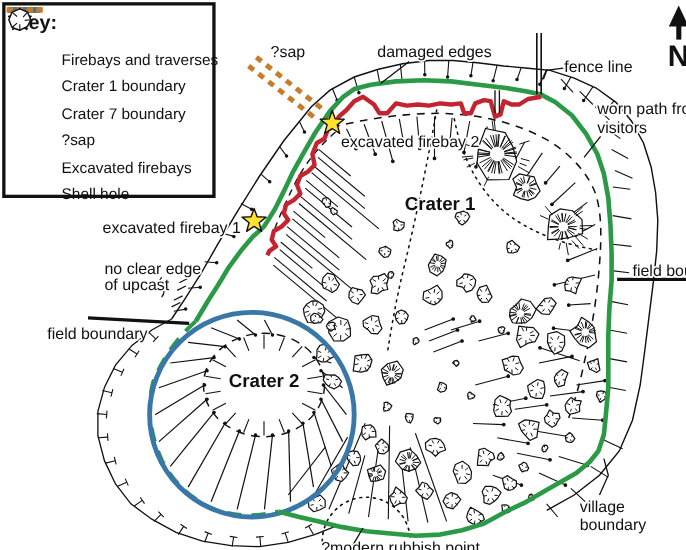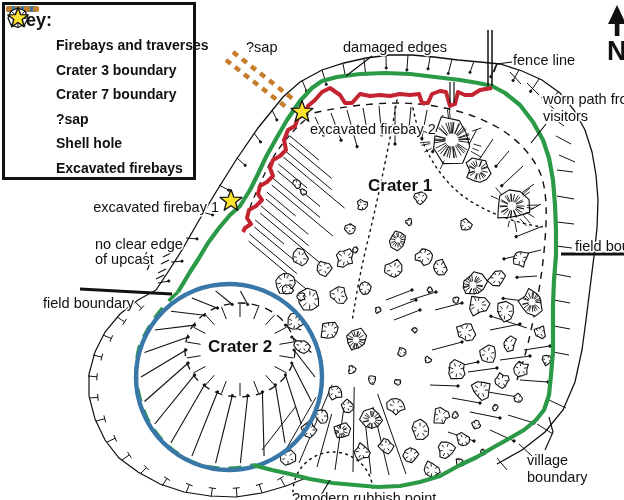--- a/index.html
+++ b/index.html
@@ -6,21 +6,21 @@
   .stage{position:relative;width:624px;height:500px;overflow:hidden;background:#fff;
          font-family:"Liberation Sans","DejaVu Sans",sans-serif;}
   .stage svg{position:absolute;left:0;top:0;}
   text{font-family:"Liberation Sans","DejaVu Sans",sans-serif;}
   .lbl{font-size:14.5px;fill:#111;paint-order:stroke;stroke:#fff;stroke-width:3px;stroke-linejoin:round;}
   .crater{font-weight:bold;font-size:17px;}
   .north{font-size:27px;font-weight:bold;fill:#111;paint-order:stroke;stroke:#fff;stroke-width:2px;}
   .keybox{position:absolute;left:2px;top:2px;width:194px;height:178px;background:#fff;
           border:3px solid #111;box-sizing:border-box;padding:5px 6px 4px 6px;z-index:5;}
   .keytitle{font-weight:bold;font-size:18px;color:#111;margin:0 0 6px 2px;}
-  .keyrow{display:flex;align-items:flex-start;gap:9px;height:24.5px;font-weight:bold;}
+  .keyrow{display:flex;align-items:flex-end;gap:9px;height:24.5px;}
   .keyrow .sw{width:36px;display:flex;justify-content:center;flex:0 0 36px;}
   .keyrow .kl{font-size:14px;color:#111;white-space:nowrap;}
 </style>
 </head>
 <body>
 
 <div class="stage">
 
   <svg id="map" width="624" height="500" viewBox="0 0 624 500">
 
@@ -504,21 +504,21 @@
         </span>
       <span class="kl">Firebays and traverses</span>
     </div>
 
     <div class="keyrow">
       <span class="sw">
           <svg width="34" height="8">
             <rect x="2" y="1.5" width="30" height="5" rx="1" fill="#2b9a47"></rect>
           </svg>
         </span>
-      <span class="kl">Crater 3 boundary</span>
+      <span class="kl">Crater 1 boundary</span>
     </div>
 
     <div class="keyrow">
       <span class="sw">
           <svg width="34" height="8">
             <rect x="2" y="1.5" width="30" height="5" rx="1" fill="#3877a7"></rect>
           </svg>
         </span>
       <span class="kl">Crater 7 boundary</span>
     </div>
@@ -533,29 +533,29 @@
               <rect x="28" y="1.5" width="6" height="5"></rect>
             </g>
           </svg>
         </span>
       <span class="kl">?sap</span>
     </div>
 
     <div class="keyrow">
       <span class="sw">
           <svg width="26" height="26">
+            <path d="M13 2.5 L15.6 9.6 L23.2 9.9 L17.2 14.5 L19.3 21.8 L13 17.5 L6.7 21.8 L8.8 14.5 L2.8 9.9 L10.4 9.6 Z" stroke="#111" stroke-width="1.4" stroke-linejoin="round" fill="#ffe22e"></path>
+          </svg>
+        </span>
+      <span class="kl">Excavated firebays</span>
+    </div>
+
+    <div class="keyrow">
+      <span class="sw">
+          <svg width="26" height="26">
             <path d="M6 6 L13 3 L20 6 L23 13 L20 19 L13 22.5 L6 20 L3 13 Z" fill="#fff" stroke="#111" stroke-width="1.3" stroke-linejoin="round"></path>
             <path d="M6 6 L10.5 10 M20 6 L16 10.5 M23 13 L17.5 13.5 M13 22.5 L13 17 M6 20 L10.5 16" stroke="#111" stroke-width="1"></path>
           </svg>
         </span>
       <span class="kl">Shell hole</span>
     </div>
-
-    <div class="keyrow">
-      <span class="sw">
-          <svg width="26" height="26">
-            <path d="M13 2.5 L15.6 9.6 L23.2 9.9 L17.2 14.5 L19.3 21.8 L13 17.5 L6.7 21.8 L8.8 14.5 L2.8 9.9 L10.4 9.6 Z" stroke="#111" stroke-width="1.4" stroke-linejoin="round" fill="#ffe22e"></path>
-          </svg>
-        </span>
-      <span class="kl">Excavated firebays</span>
-    </div>
   </div>
 </div>
 
 </body></html>

